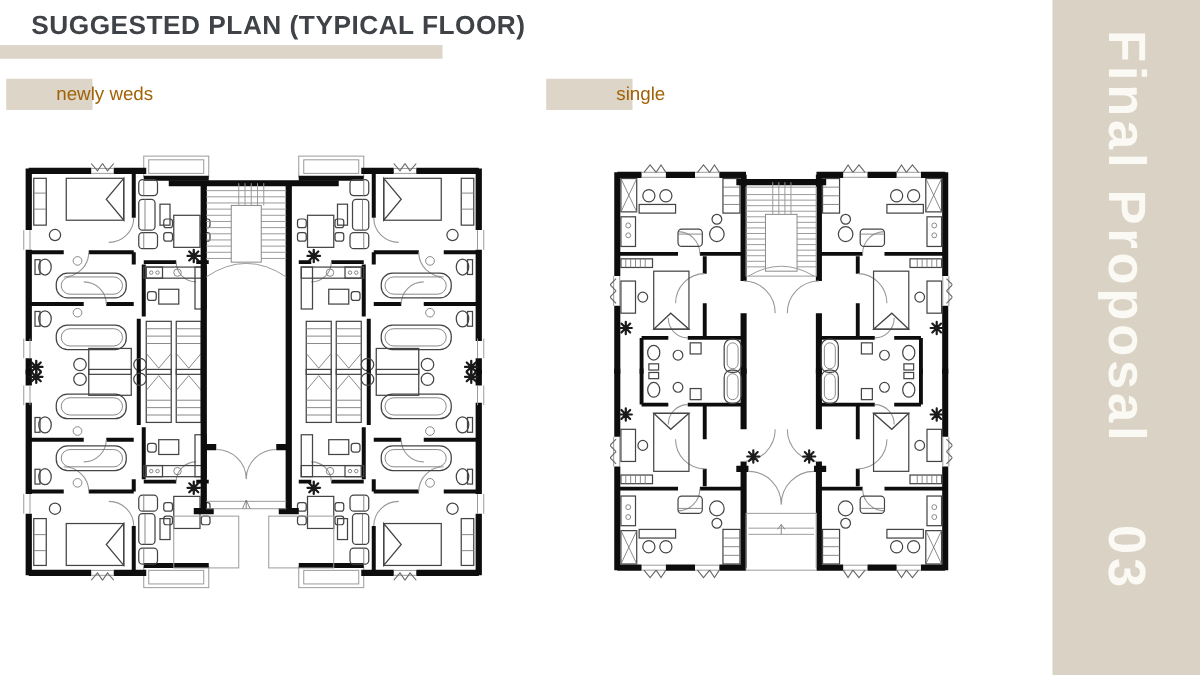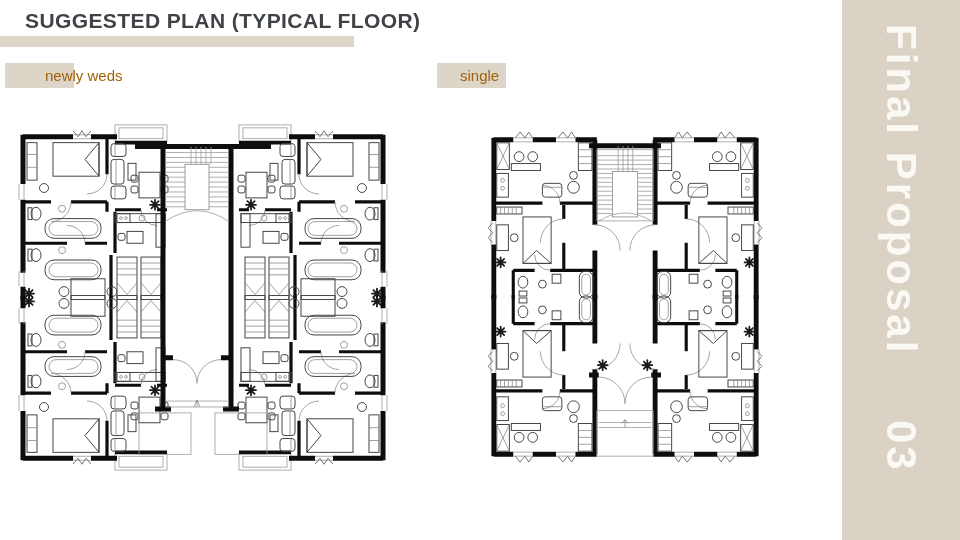--- a/index.html
+++ b/index.html
@@ -4,21 +4,21 @@
 <style>
   html,body{margin:0;padding:0;background:#ffffff;}
   .slide{position:relative;width:960px;height:540px;background:#ffffff;overflow:hidden;
          font-family:"Liberation Sans",sans-serif;}
   .page-title{position:absolute;left:25px;top:9px;font-size:21px;font-weight:700;
               color:#3f4347;letter-spacing:.4px;white-space:nowrap;}
   .title-underline{position:absolute;left:0;top:36px;width:354px;height:11px;background:#dcd5c8;}
   .tag-box{position:absolute;top:63px;width:69px;height:25px;background:#dcd5c8;}
   .tag-text{position:absolute;top:67px;font-size:15px;color:#a16207;white-space:nowrap;}
   #tagbox-newlyweds{left:5px;} #tagtext-newlyweds{left:45px;}
-  #tagbox-single{left:437px;}  #tagtext-single{left:460px;text-align:right;}
+  #tagbox-single{left:437px;}  #tagtext-single{left:493px;text-align:right;}
   .plan{position:absolute;}
   #plan-newlyweds{left:15px;top:117px;}
   #plan-single{left:488px;top:126px;}
   .plan svg{display:block;}
   .sidebar{position:absolute;left:842px;top:0;width:118px;height:540px;background:#d9d2c5;}
   .sidebar-title,.sidebar-number{position:absolute;left:50%;transform:translateX(-50%);
       writing-mode:vertical-rl;color:#fbf9f4;font-weight:700;font-size:42px;
       letter-spacing:3px;white-space:nowrap;}
   .sidebar-title{top:24px;}
   .sidebar-number{top:420px;}

